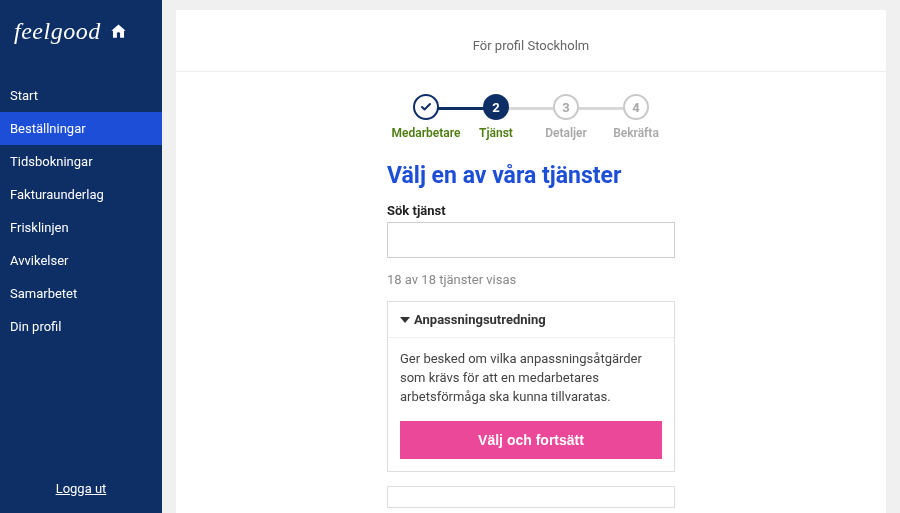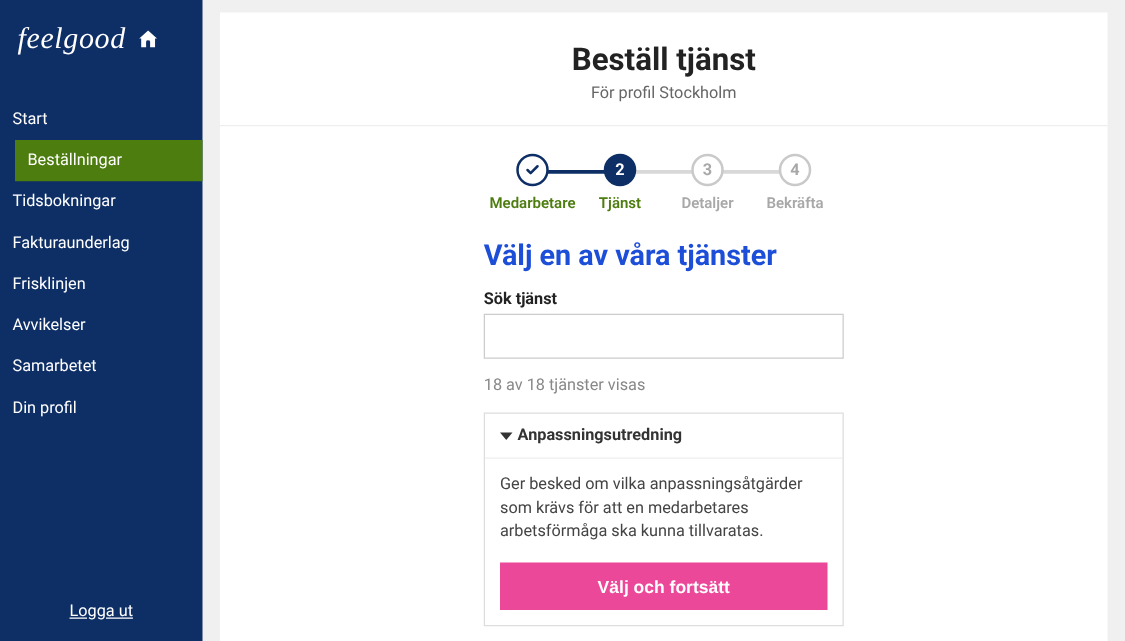--- a/index.html
+++ b/index.html
@@ -35,22 +35,21 @@
   }
   .logo-icon svg { display:block; }
   .nav { display:flex; flex-direction:column; }
   .nav-item {
     padding: 9px 10px;
     font-size: 13px;
     color: #fff;
     cursor: pointer;
   }
   .nav-item.active {
-    background: #4d7c0f;
-    margin-left: 12px;
+    background: #1d4ed8;
   }
   .sidebar-footer {
     margin-top: auto;
     text-align: center;
     padding: 16px 0;
   }
   .logout {
     font-size: 13px;
     color: #fff;
     text-decoration: underline;
@@ -240,21 +239,20 @@
     <div class="nav-item">Din profil</div>
   </nav>
   <div class="sidebar-footer">
     <a class="logout">Logga ut</a>
   </div>
 </aside>
 
 <main class="page">
   <div class="card">
     <div class="card-header">
-      <div class="card-title">Beställ tjänst</div>
       <div class="card-subtitle">För profil Stockholm</div>
     </div>
 
     <div class="stepper">
       <div class="step done">
         <div class="step-circle">
           <svg width="12" height="12" viewBox="0 0 24 24" fill="none" stroke="#0e2f66" stroke-width="4" stroke-linecap="round" stroke-linejoin="round">
               <polyline points="4 12 9 17 20 6"></polyline>
             </svg>
         </div>

